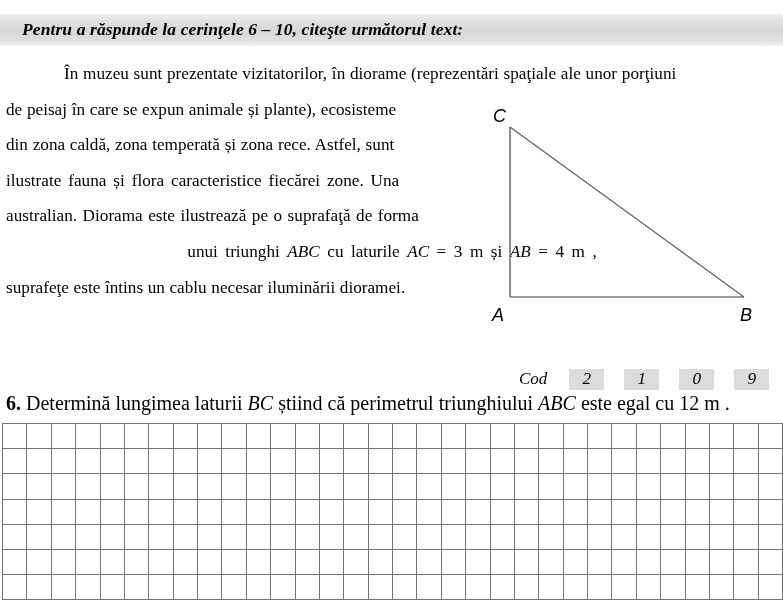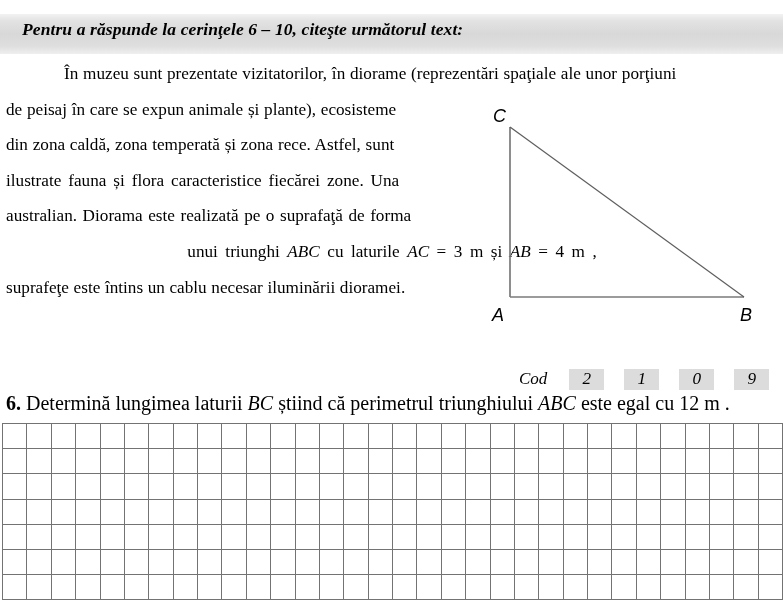--- a/index.html
+++ b/index.html
@@ -15,21 +15,21 @@
     font-family: "Liberation Serif", serif;
     color: #000000;
   }
 
   
   #header-banner {
     position: absolute;
     left: 0;
     top: 14px;
     width: 783px;
-    height: 40px;
+    height: 32px;
     background: linear-gradient(to bottom,
                 #f2f2f2 0%, #e2e2e2 18%, #d8d8d8 50%, #dedede 80%, #efefef 100%);
     box-sizing: border-box;
   }
   #header-banner .banner-text {
     position: absolute;
     left: 22px;
     top: 5px;
     font-family: "Liberation Serif", serif;
     font-weight: bold;
@@ -146,21 +146,21 @@
 
 <div id="header-banner">
   <div class="banner-text">Pentru a răspunde la cerinţele 6 – 10, citeşte următorul text:</div>
 </div>
 
 <div id="passage">
   <div class="line ln1">În muzeu sunt prezentate vizitatorilor, în diorame (reprezentări spaţiale ale unor porţiuni</div>
   <div class="line ln2">de peisaj în care se expun animale și plante), ecosisteme</div>
   <div class="line ln3">din zona caldă, zona temperată și zona rece. Astfel, sunt</div>
   <div class="line ln4">ilustrate fauna și flora caracteristice fiecărei zone. Una</div>
-  <div class="line ln6">australian. Diorama este realizată pe o suprafaţă de forma</div>
+  <div class="line ln6">australian. Diorama este ilustrează pe o suprafaţă de forma</div>
   <div class="line ln7"><span>unui triunghi </span><span class="mathit">ABC</span><span> cu laturile </span><span class="mathit">AC</span><span> = 3 m</span><span> și </span><span class="mathit">AB</span><span> = 4 m</span><span> ,</span></div>
   <div class="line ln9">suprafeţe este întins un cablu necesar iluminării dioramei.</div>
 </div>
 
 <div id="figure">
   <svg width="296" height="230" viewBox="0 0 296 230">
 
     <line x1="30" y1="27" x2="30" y2="197" stroke="#7a7a7a" stroke-width="1.7"></line>
 
     <line x1="30" y1="197" x2="264" y2="197" stroke="#7a7a7a" stroke-width="1.7"></line>

